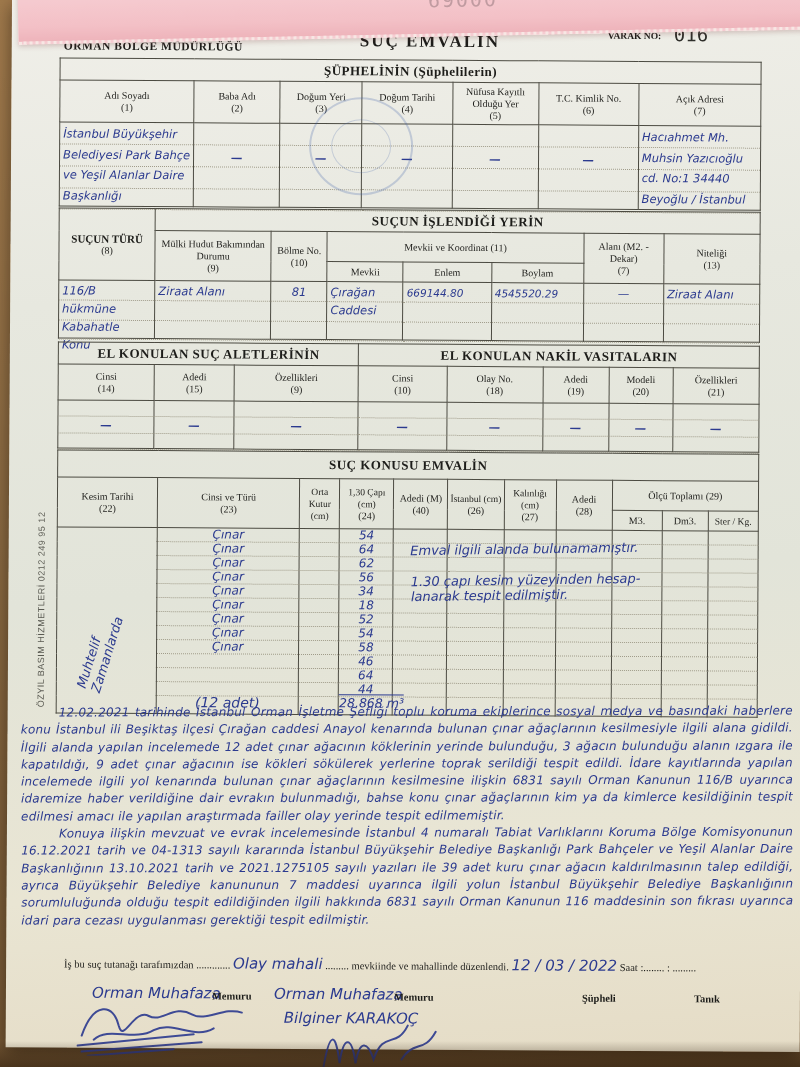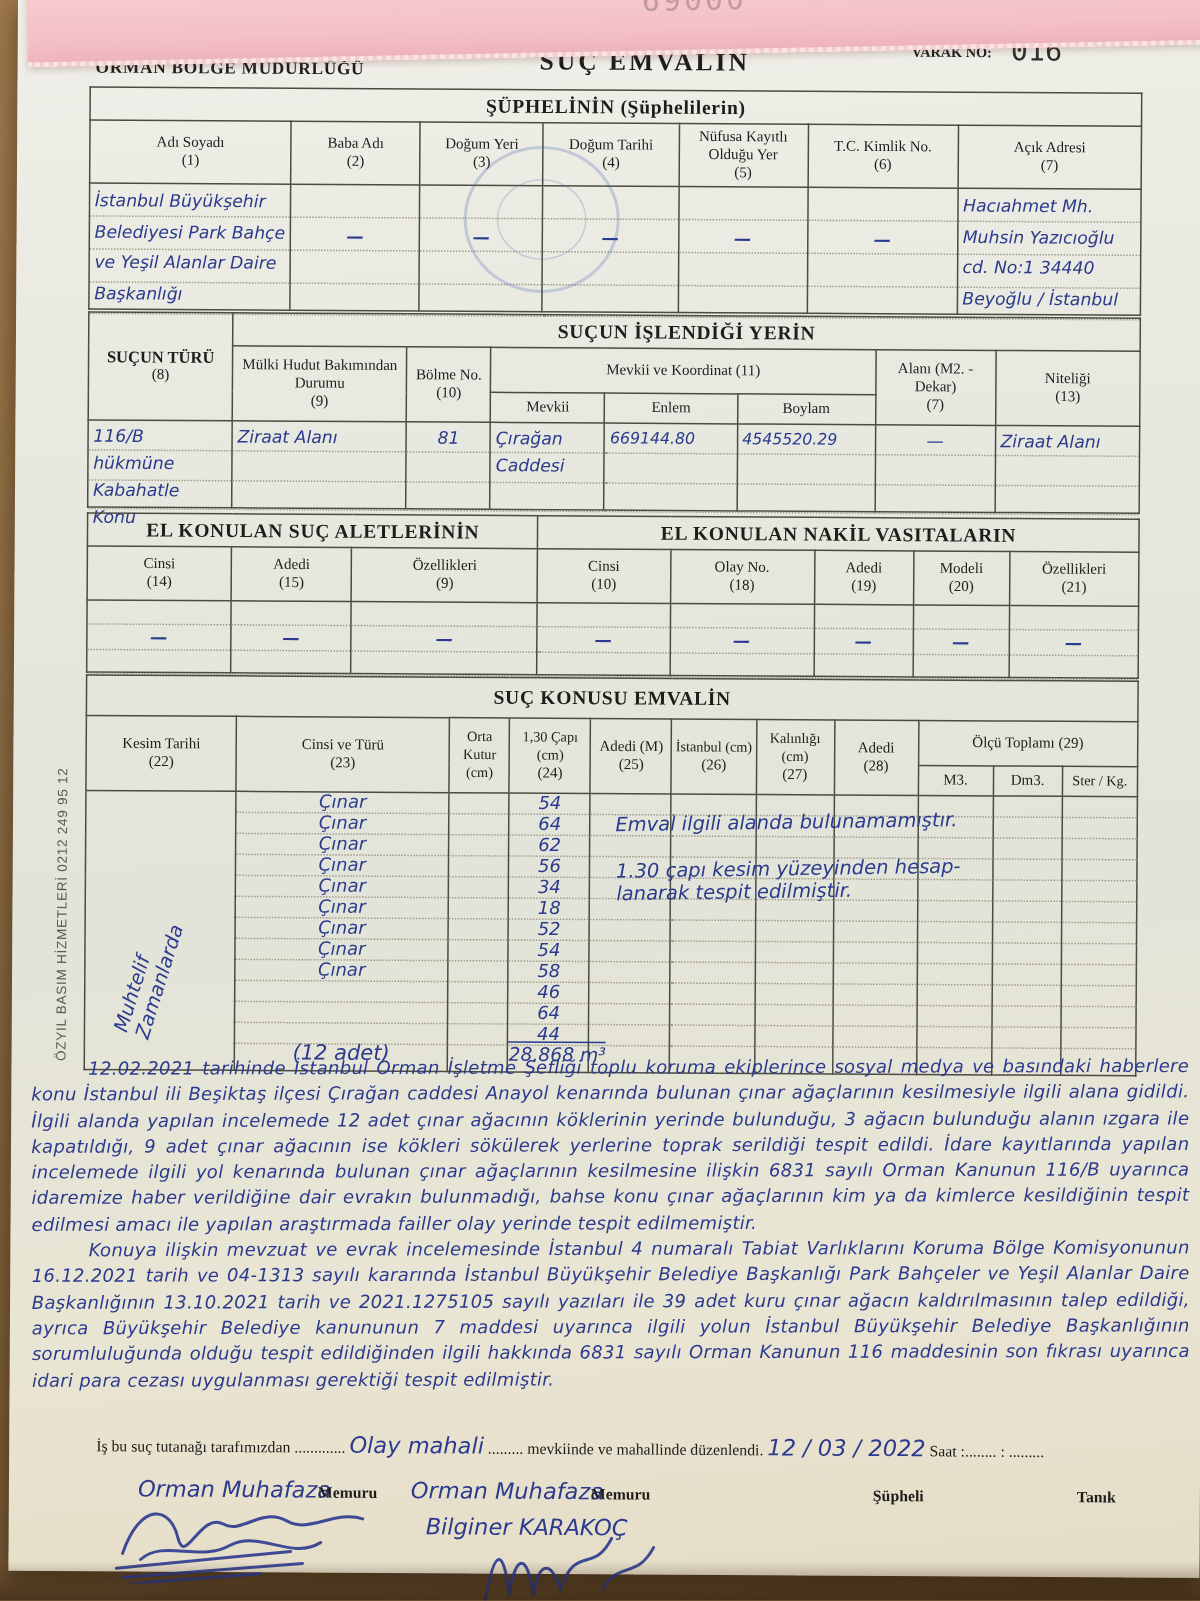--- a/index.html
+++ b/index.html
@@ -73,21 +73,21 @@
   .foot-line{position:absolute;left:58px;top:954px;width:700px;font-size:10.5px;white-space:nowrap;z-index:3;}
   .foot-line .hw{font-size:15px;font-style:italic;}
   .sig-row{position:absolute;left:58px;top:984px;width:700px;z-index:3;}
   .sig-hw{font-size:15px;white-space:nowrap;}
   .sig-printed{font-size:10.5px;font-weight:bold;}
   .sig1hw{position:absolute;left:28px;top:0;}
   .sig1lbl{position:absolute;left:148px;top:6px;}
   .sig2hw{position:absolute;left:210px;top:0;}
   .sig2lbl{position:absolute;left:330px;top:6px;}
   .susp{position:absolute;left:498px;top:6px;margin-left:20px;}
-  .tanik{position:absolute;left:654px;top:6px;}
+  .tanik{position:absolute;left:630px;top:6px;}
   .sig2name{position:absolute;left:220px;top:24px;font-size:15px;white-space:nowrap;}
   .scr1{position:absolute;left:10px;top:12px;}
   .scr2{position:absolute;left:250px;top:34px;}
   svg path{fill:none;stroke:#2b3a8f;stroke-width:2;stroke-linecap:round;opacity:.9;}
 </style>
 </head>
 <body>
 
 <div class="photo">
 
@@ -484,21 +484,21 @@
               <div>Cinsi ve Türü</div>
               <div class="n">(23)</div>
             </td>
         <td rowspan="2" class="th pr" style="font-size:9.5px">Orta Kutur (cm)</td>
         <td rowspan="2" class="th pr" style="font-size:9.5px">
               <div>1,30 Çapı (cm)</div>
               <div class="n">(24)</div>
             </td>
         <td rowspan="2" class="th pr">
               <div>Adedi (M)</div>
-              <div class="n">(25)</div>
+              <div class="n">(40)</div>
             </td>
         <td rowspan="2" class="th pr" style="font-size:9.5px">
               <div>İstanbul (cm)</div>
               <div class="n">(26)</div>
             </td>
         <td rowspan="2" class="th pr" style="font-size:9.5px">
               <div>Kalınlığı (cm)</div>
               <div class="n">(27)</div>
             </td>
         <td rowspan="2" class="th pr">

